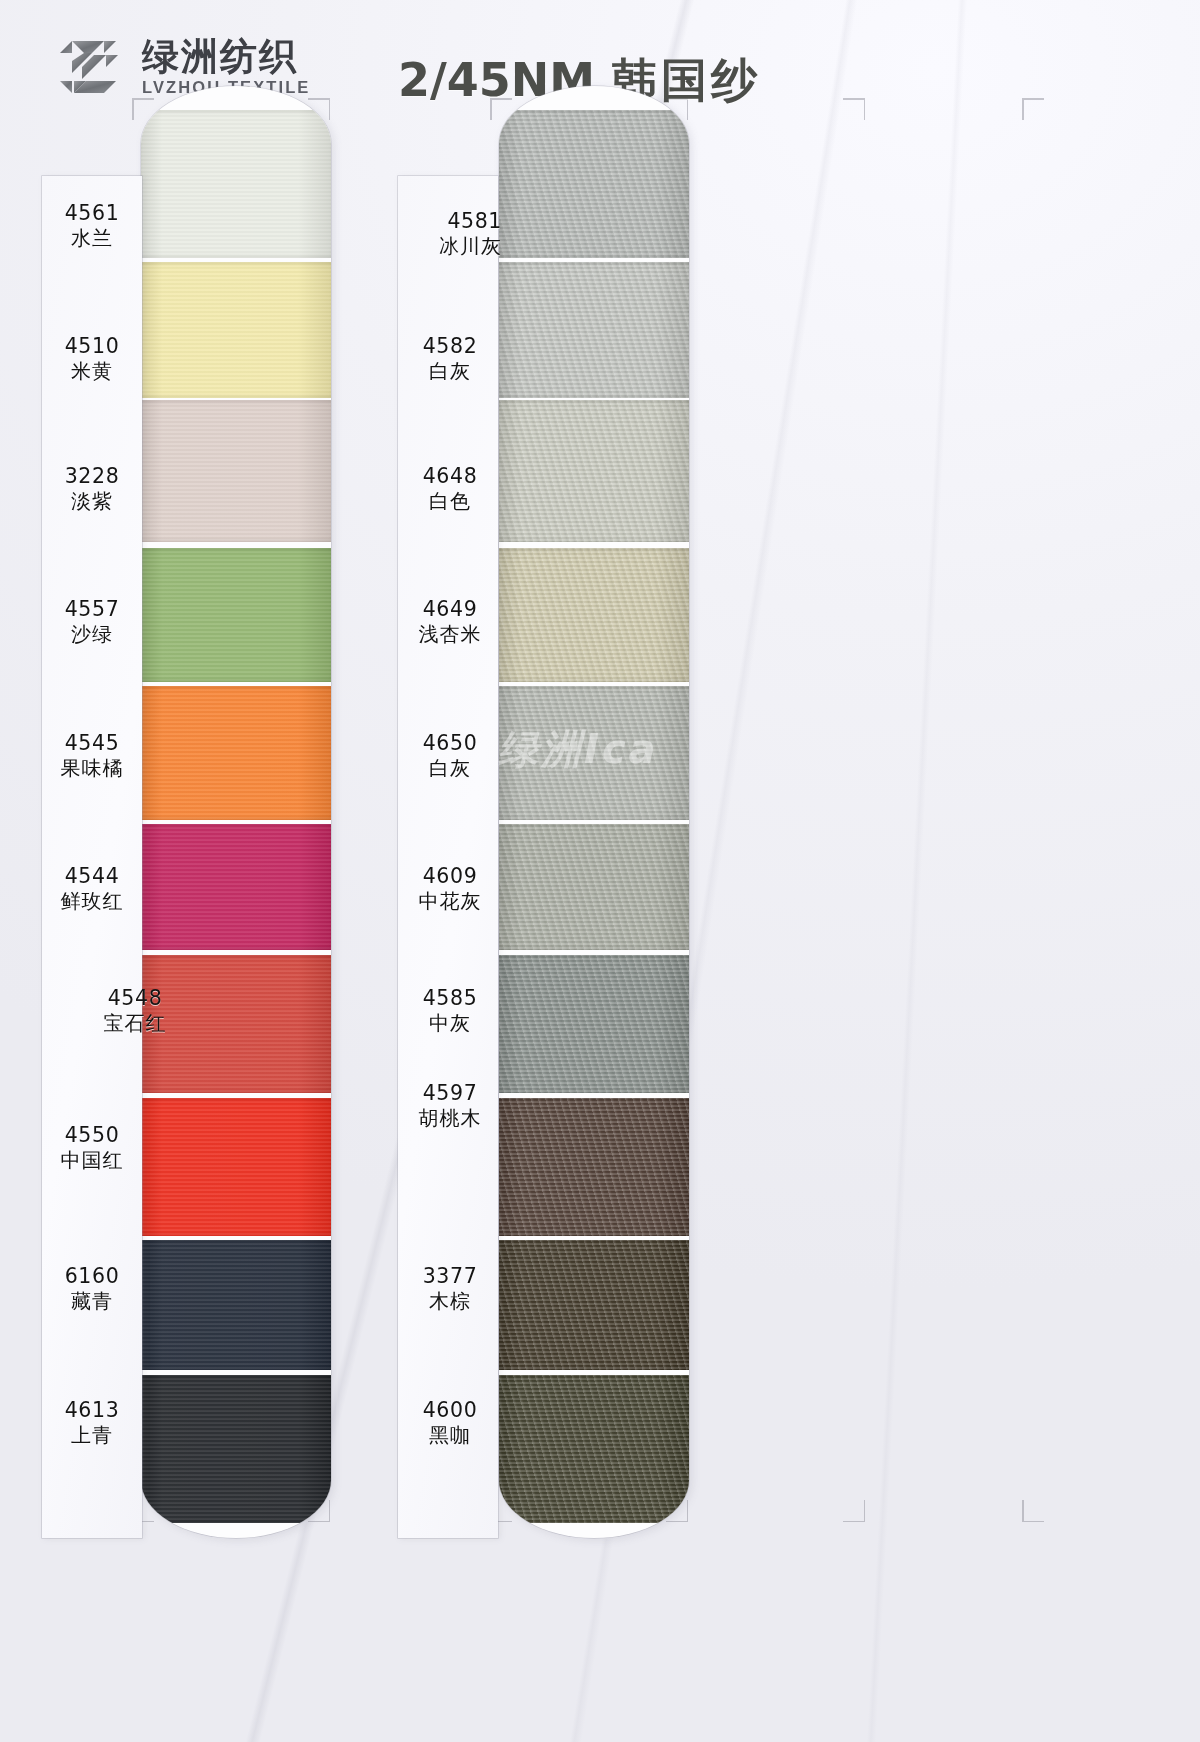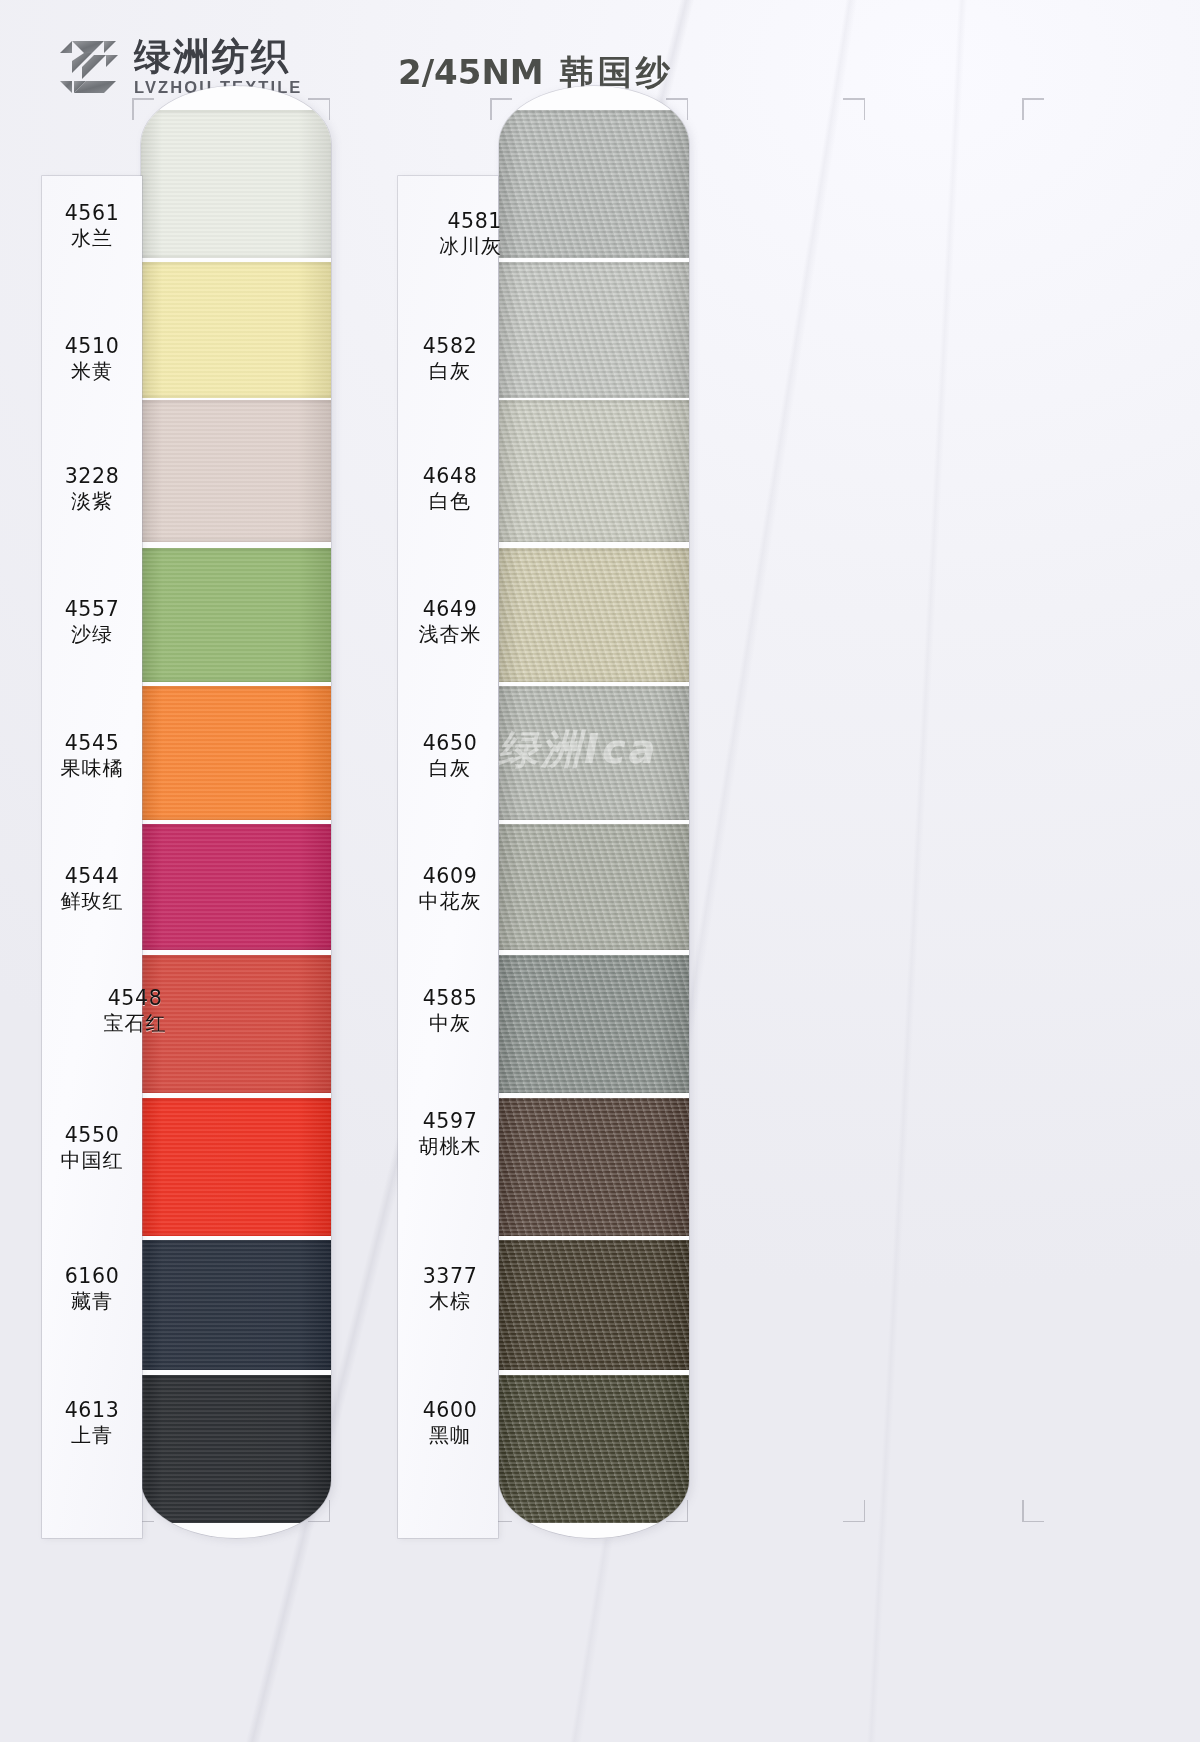--- a/index.html
+++ b/index.html
@@ -31,36 +31,36 @@
       linear-gradient(99deg, rgba(255,255,255,0) 57.3%, rgba(175,175,190,0.13) 57.6%, rgba(255,255,255,0) 58.1%),
       linear-gradient(93deg, rgba(255,255,255,0) 74.2%, rgba(175,175,190,0.10) 74.5%, rgba(255,255,255,0) 74.9%);
     pointer-events: none;
   }
 
   
   #header { position: absolute; top: 0; left: 0; width: 1200px; height: 120px; }
 
   #logo-block {
     position: absolute; left: 58px; top: 38px;
-    display: flex; align-items: center; gap: 14px;
+    display: flex; align-items: center; gap: 22px;
   }
   #logo-mark { width: 62px; height: 56px; display:block; }
   #logo-text-block { display: flex; flex-direction: column; line-height: 1; }
   #logo-cn {
     font-size: 37px; font-weight: 700; letter-spacing: 2px;
     color: #3e4046; font-family: "DejaVu Sans", sans-serif;
   }
   #logo-en {
     font-size: 16.5px; letter-spacing: 2.1px; margin-top: 4px;
     color: #5c5e66; font-weight: 600;
   }
 
   #title {
     position: absolute; left: 398px; top: 50px;
-    font-size: 34px; font-weight: 700; letter-spacing: 1px;
+    font-size: 46px; font-weight: 700; letter-spacing: 1px;
     color: #4c4e4a;
     font-family: "DejaVu Sans", sans-serif;
     text-shadow: 0 1px 0 rgba(255,255,255,0.6);
     white-space: nowrap;
   }
   #title .nm { letter-spacing: 0px; }
   #title .cn { margin-left: 16px; letter-spacing: 4px; }
 
   #composition {
     position: absolute; left: 730px; top: 38px;
@@ -379,21 +379,21 @@
       <span class="name">白灰</span>
     </div>
     <div class="lbl" style="top: 687px;">
       <span class="code">4609</span>
       <span class="name">中花灰</span>
     </div>
     <div class="lbl" style="top: 809px;">
       <span class="code">4585</span>
       <span class="name">中灰</span>
     </div>
-    <div class="lbl" style="top: 932px;">
+    <div class="lbl" style="top: 904px;">
       <span class="code">4597</span>
       <span class="name">胡桃木</span>
     </div>
     <div class="lbl" style="top: 1087px;">
       <span class="code">3377</span>
       <span class="name">木棕</span>
     </div>
     <div class="lbl" style="top: 1221px;">
       <span class="code">4600</span>
       <span class="name">黑咖</span>

